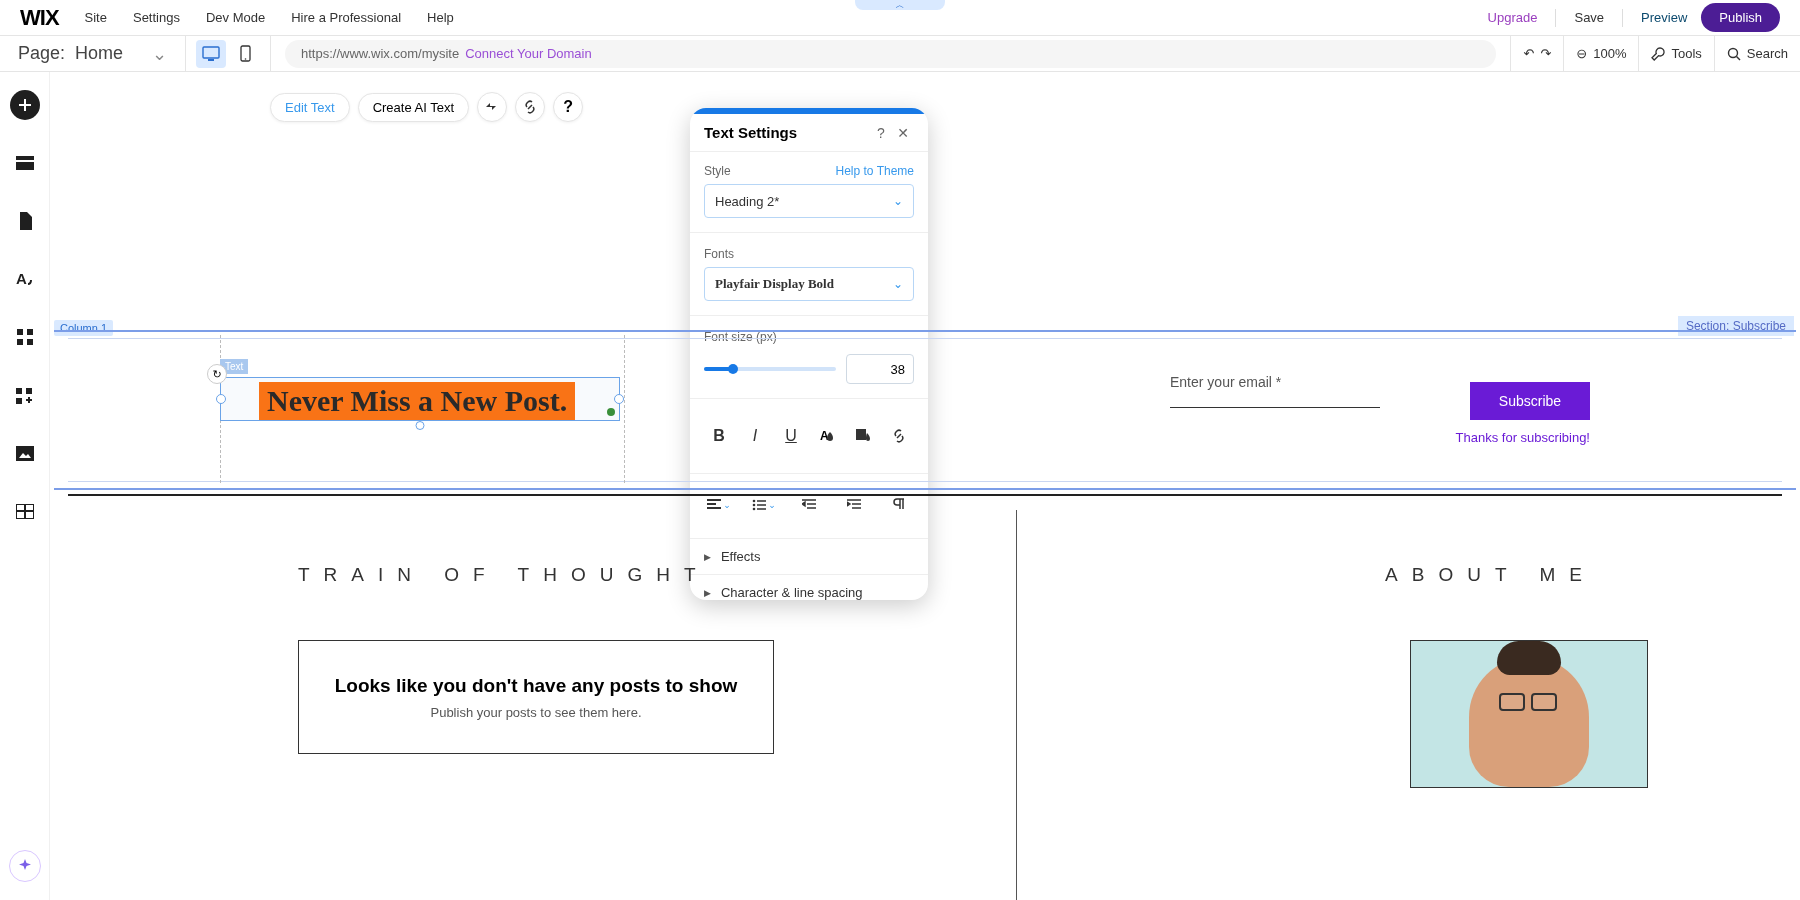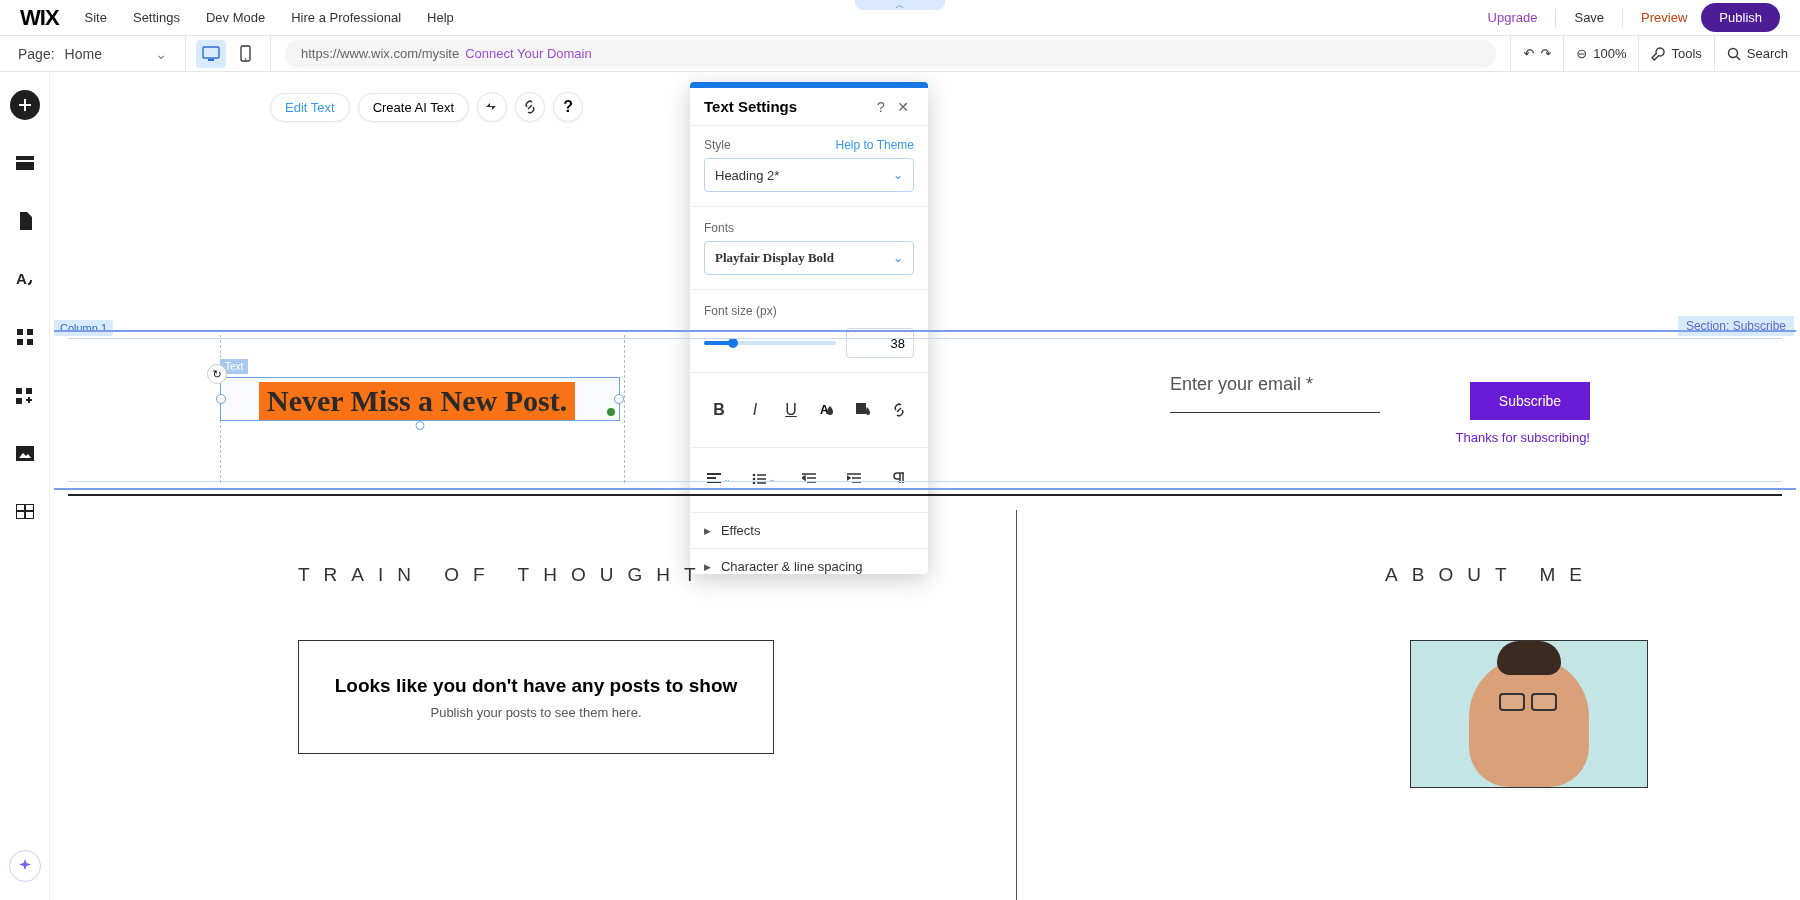--- a/index.html
+++ b/index.html
@@ -5,27 +5,27 @@
 * { box-sizing: border-box; margin: 0; padding: 0; font-family: -apple-system, BlinkMacSystemFont, "Segoe UI", Helvetica, Arial, sans-serif; }
 body { width: 1800px; height: 900px; overflow: hidden; background: #fff; position: relative; }
 
 
 .top-bar { height: 36px; border-bottom: 1px solid #e5e5e5; display: flex; align-items: center; padding: 0 20px; justify-content: space-between; }
 .top-left { display: flex; align-items: center; gap: 6px; }
 .logo { font-weight: 900; font-size: 22px; letter-spacing: -1px; margin-right: 10px; }
 .menu-item { font-size: 13px; color: #333; padding: 6px 10px; cursor: pointer; }
 .top-right { display: flex; align-items: center; gap: 4px; }
 .top-right .menu-item.upgrade { color: #9a3fbf; }
-.top-right .menu-item.preview { color: #c2410c; }
+.top-right .menu-item.preview { color: #0c4a6e; }
 .divider { width: 1px; height: 18px; background: #ddd; margin: 0 4px; }
 .publish-btn { background: #4c1d95; color: #fff; font-size: 13px; padding: 7px 18px; border-radius: 16px; cursor: pointer; }
 
 
 .second-bar { height: 36px; border-bottom: 1px solid #e5e5e5; display: flex; align-items: center; }
-.page-sel { display: flex; align-items: center; gap: 10px; padding: 0 18px; font-size: 14px; color: #444; border-right: 1px solid #e5e5e5; height: 100%; width: 186px; }
+.page-sel { display: flex; align-items: center; gap: 10px; padding: 0 18px; font-size: 18px; color: #444; border-right: 1px solid #e5e5e5; height: 100%; width: 186px; }
 .page-sel .chev { margin-left: auto; color: #888; }
 .device-group { display: flex; align-items: center; height: 100%; border-right: 1px solid #e5e5e5; padding: 0 10px; gap: 4px;}
 .device-btn { width: 30px; height: 28px; display: flex; align-items: center; justify-content: center; border-radius: 4px; cursor: pointer; }
 .device-btn.active { background: #d9e9ff; color: #2a6ecf; }
 .url-bar { flex: 1; margin: 0 14px; background: #f5f5f5; border-radius: 16px; height: 28px; display: flex; align-items: center; padding: 0 16px; font-size: 13px; color: #666; }
 .url-bar .connect { color: #9a4fd6; margin-left: 6px; }
 .right-tools { display: flex; align-items: center; height: 100%; }
 .tool-seg { display: flex; align-items: center; padding: 0 12px; border-left: 1px solid #e5e5e5; height: 100%; font-size: 13px; color: #333; gap: 6px; }
 
 
@@ -37,21 +37,21 @@
 
 .canvas { position: absolute; left: 50px; top: 72px; right: 0; bottom: 0; background: #fff; overflow: hidden; }
 
 
 .pill-bar { position: absolute; left: 220px; top: 20px; display: flex; align-items: center; gap: 8px; }
 .pill { background: #fff; border: 1px solid #e5e5e5; border-radius: 18px; padding: 6px 14px; font-size: 13px; cursor: pointer; box-shadow: 0 1px 3px rgba(0,0,0,0.06); }
 .pill.active { color: #3899ec; }
 .pill-round { width: 30px; height: 30px; border-radius: 50%; background: #fff; border: 1px solid #e5e5e5; display: flex; align-items: center; justify-content: center; box-shadow: 0 1px 3px rgba(0,0,0,0.06); cursor: pointer;}
 
 
-.panel { position: absolute; left: 640px; top: 10px; width: 238px; background: #fff; border-radius: 4px; box-shadow: 0 6px 24px rgba(0,0,0,0.2); overflow: hidden; }
+.panel { position: absolute; left: 640px; top: 36px; width: 238px; background: #fff; border-radius: 16px; box-shadow: 0 6px 24px rgba(0,0,0,0.2); overflow: hidden; }
 .panel-top { height: 6px; background: #1779e6; }
 .panel-head { display: flex; align-items: center; padding: 10px 14px; border-bottom: 1px solid #eee; }
 .panel-title { font-size: 15px; font-weight: 600; flex: 1; }
 .panel-head-icon { width: 22px; text-align: center; color: #666; cursor: pointer; font-size: 14px;}
 .panel-body { padding: 12px 14px 10px; }
 .field-row { display: flex; justify-content: space-between; align-items: center; margin-bottom: 6px; }
 .field-lbl { font-size: 12px; color: #666; }
 .link-txt { font-size: 12px; color: #3899ec; cursor: pointer; }
 .dropdown { border: 1px solid #b7d6f6; border-radius: 4px; height: 34px; display: flex; align-items: center; padding: 0 10px; font-size: 13px; justify-content: space-between; cursor: pointer; color: #333;}
 .dropdown .chev { color: #3899ec; font-size: 12px;}
@@ -82,21 +82,21 @@
 .text-sel-handles::before, .text-sel-handles::after { content:''; position:absolute; width:8px; height:8px; background:#fff; border:1px solid #6aa3e8; border-radius:50%;}
 .text-sel-handles::before { left:-5px; top:50%; transform:translateY(-50%);}
 .text-sel-handles::after { right:-5px; top:50%; transform:translateY(-50%);}
 .rot-handle { position:absolute; bottom:-10px; left:50%; transform:translateX(-50%); width:9px; height:9px; border:1px solid #6aa3e8; background:#fff; border-radius:50%;}
 .green-dot { position:absolute; right:4px; bottom:4px; width:8px; height:8px; background:#3a8f3a; border-radius:50%;}
 .text-content { font-family: Georgia,'Times New Roman',serif; font-weight: bold; font-size: 30px; color: #2a2a2a; padding: 2px 8px; background: #f97316; display: inline-block; margin: 4px 0 0 38px;}
 .text-tag { position:absolute; left: -1px; top: -19px; background: #a9c8ef; color:#fff; font-size:10px; padding:2px 5px;}
 .anim-badge { position:absolute; left:-14px; top:-14px; width:20px; height:20px; border-radius:50%; background:#fff; border:1px solid #ccc; display:flex; align-items:center; justify-content:center; font-size:11px;}
 
 .email-field { position: absolute; right: 420px; top: 302px; width: 210px; }
-.email-lbl { font-size: 18px; color: #555; margin-bottom: 16px; }
+.email-lbl { font-size: 14px; color: #555; margin-bottom: 16px; }
 .email-line { border-bottom: 1px solid #333; height: 2px; }
 .subscribe-btn { position: absolute; right: 210px; top: 310px; width: 120px; height: 38px; background: #6a1bd6; color: #fff; display: flex; align-items: center; justify-content: center; font-size: 14px; cursor: pointer; }
 .thanks { position: absolute; right: 210px; top: 358px; font-size: 13px; color: #6a1bd6; }
 
 
 .train-hd { position: absolute; left: 248px; top: 492px; font-size: 19px; letter-spacing: 14px; color: #333; font-weight: 400;}
 .about-hd { position: absolute; right: 204px; top: 492px; font-size: 19px; letter-spacing: 14px; color: #333; font-weight: 400;}
 .vline { position: absolute; left: 966px; top: 438px; bottom: 0; width: 1px; background: #555;}
 .posts-box { position: absolute; left: 248px; top: 568px; width: 476px; height: 114px; border: 1px solid #333; display: flex; flex-direction: column; align-items: center; justify-content: center; gap: 8px; padding: 10px;}
 .posts-title { font-size: 19px; font-weight: 700; }

